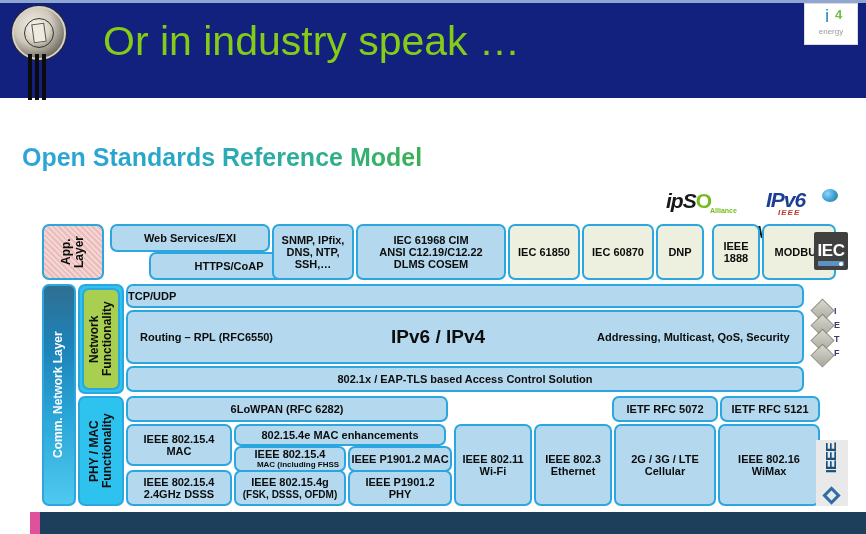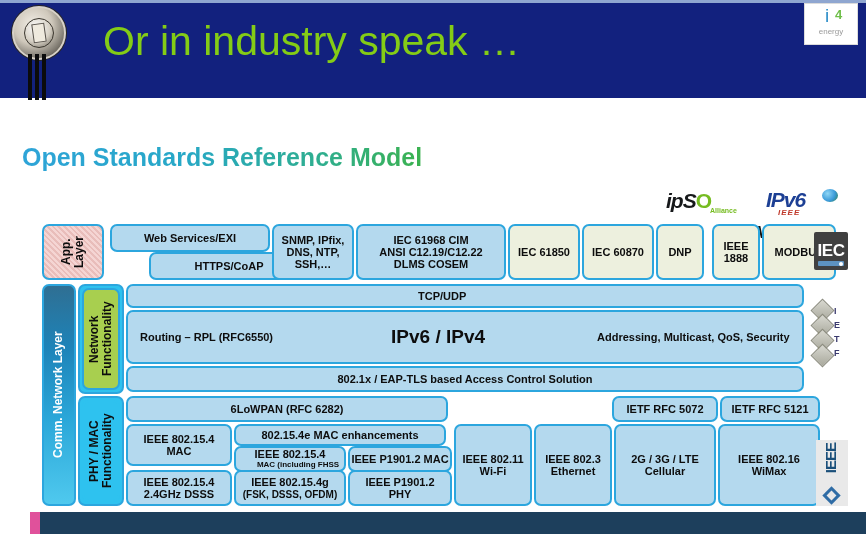--- a/index.html
+++ b/index.html
@@ -273,21 +273,21 @@
   <div class="bx cream" style="left:698px;top:2px;width:48px;height:56px;white-space:pre-line;">IEEE
 1888</div>
   <div class="bx cream" style="left:748px;top:2px;width:74px;height:56px;">MODBUS</div>
 
   <div class="iec-logo">
     <span>IEC</span>
     <span class="iec-bar"></span>
     <span class="iec-dot"></span>
   </div>
 
-  <div class="bx" style="left:112px;top:62px;width:678px;height:24px;justify-content:flex-start;padding-left:290px;">TCP/UDP</div>
+  <div class="bx" style="left:112px;top:62px;width:678px;height:24px;justify-content:flex-start;">TCP/UDP</div>
 
   <div class="bx" style="left:112px;top:88px;width:678px;height:54px;justify-content:flex-start;padding-left:12px;">
     <span>Routing – RPL (RFC6550)</span>
     <span class="big nowrap" style="margin-left:118px;text-align:right;">IPv6 / IPv4</span>
     <span class="nowrap" style="margin-left:112px;">Addressing, Multicast, QoS, Security</span>
   </div>
 
   <div class="bx" style="left:112px;top:144px;width:678px;height:26px;">802.1x / EAP-TLS based Access Control Solution</div>
 
   <div class="ietf-logo">

